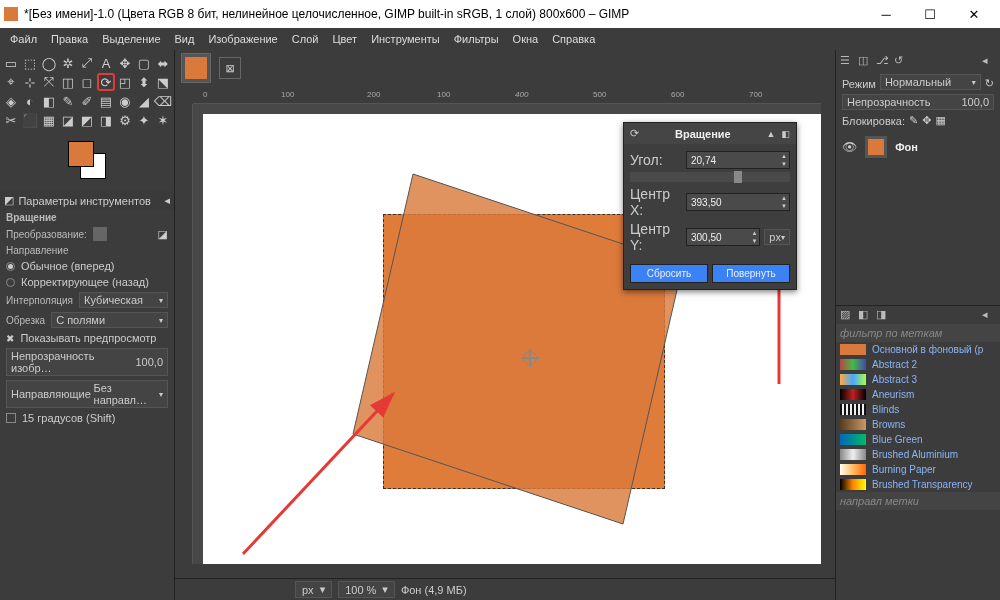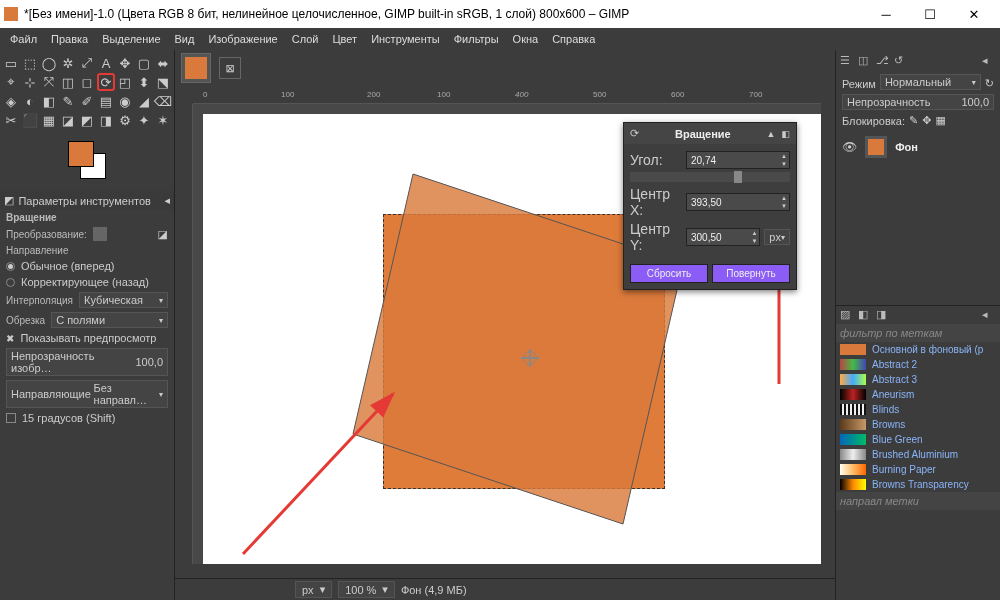--- a/index.html
+++ b/index.html
@@ -54,21 +54,21 @@
 .rot-dialog .body{ padding:4px 6px;}
 .rot-dialog .row{ display:flex; align-items:center; gap:4px; margin:3px 0;}
 .rot-dialog .lbl{ width:52px; font-size:14px; color:#ccc;}
 .rot-dialog .spin{ flex:1; display:flex; align-items:center; background:#4a4a4a; border:1px solid #222;}
 .rot-dialog .spin input{ flex:1; background:transparent; border:none; color:#eee; padding:1px 4px; font-size:10px; width:40px;}
 .rot-dialog .spinbtns{ display:flex; flex-direction:column;}
 .rot-dialog .spinbtns span{ font-size:6px; line-height:6px; padding:1px 2px; color:#ccc;}
 .rot-dialog .slider{ height:10px; background:#4a4a4a; position:relative; margin:2px 0 4px;}
 .rot-dialog .slider .thumb{ position:absolute; top:-1px; width:8px; height:12px; background:#888; left:65%;}
 .rot-dialog .btns{ display:flex; gap:4px; padding:4px 6px 6px;}
-.rot-dialog .btns button{ flex:1; background:#8b5cf6; border:1px solid #222; color:#eee; padding:3px 8px; font-size:10px;}
+.rot-dialog .btns button{ flex:1; background:#3b82f6; border:1px solid #222; color:#eee; padding:3px 8px; font-size:10px;}
 
 .statusbar { height:22px; background:#3c3c3c; border-top:1px solid #222; display:flex; align-items:center; gap:6px; padding:0 4px; font-size:10px; color:#bbb;}
 .statusbar .combo{ background:#444;border:1px solid #555;padding:1px 6px;display:flex;align-items:center;gap:6px;}
 .rightpanel { width:165px; background:#3c3c3c; border-left:1px solid #222; display:flex; flex-direction:column;}
 .rp-head{ padding:4px; display:flex; gap:4px;}
 .rp-head .ic{ width:14px;height:14px; color:#bbb; font-size:11px;}
 .rp-row{ display:flex; align-items:flex-end; padding:2px 6px; gap:4px; font-size:10px;}
 .layers{ padding:4px 0;}
 .layer-row{ display:flex; align-items:center; padding:3px 6px; gap:8px;}
 .layer-row .eye{ font-size:12px;}
@@ -406,19 +406,19 @@
           <div class="grad-row">
             <div class="grad-sw" style="background: linear-gradient(90deg, rgb(136, 136, 136), rgb(238, 238, 238), rgb(136, 136, 136));"></div>
             <span class="grad-name">Brushed Aluminium</span>
           </div>
           <div class="grad-row">
             <div class="grad-sw" style="background: linear-gradient(90deg, rgb(255, 255, 238), rgb(255, 187, 102), rgb(255, 102, 0));"></div>
             <span class="grad-name">Burning Paper</span>
           </div>
           <div class="grad-row">
             <div class="grad-sw" style="background: linear-gradient(90deg, rgb(0, 0, 0), rgb(255, 136, 0), rgb(255, 255, 0));"></div>
-            <span class="grad-name">Browns Transparency</span>
+            <span class="grad-name">Brushed Transparency</span>
           </div>
         </div>
       <div class="search-box">направл метки</div>
     </div>
   </div>
 </div>
 
 </body></html>

